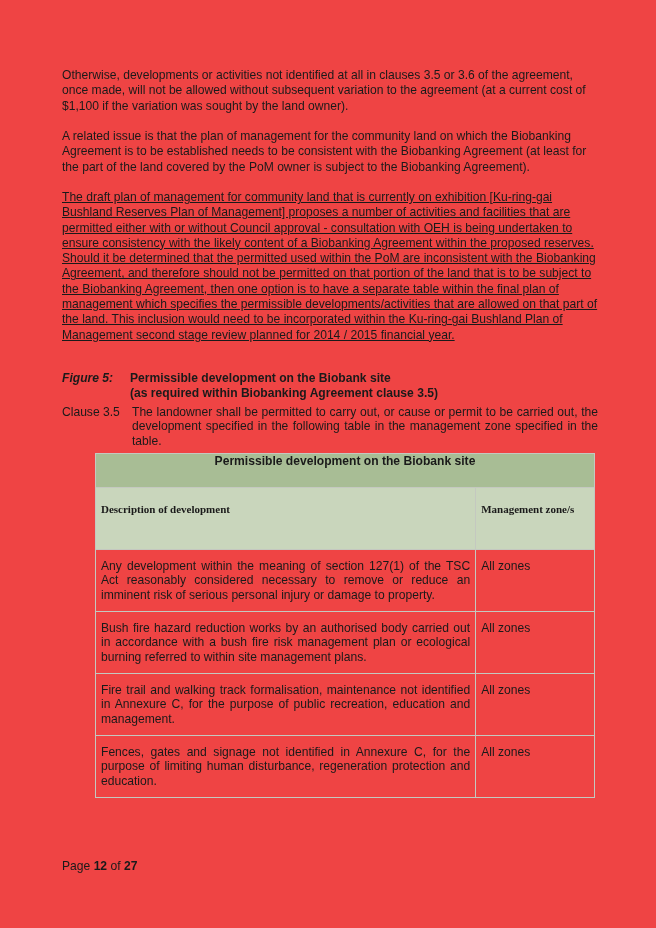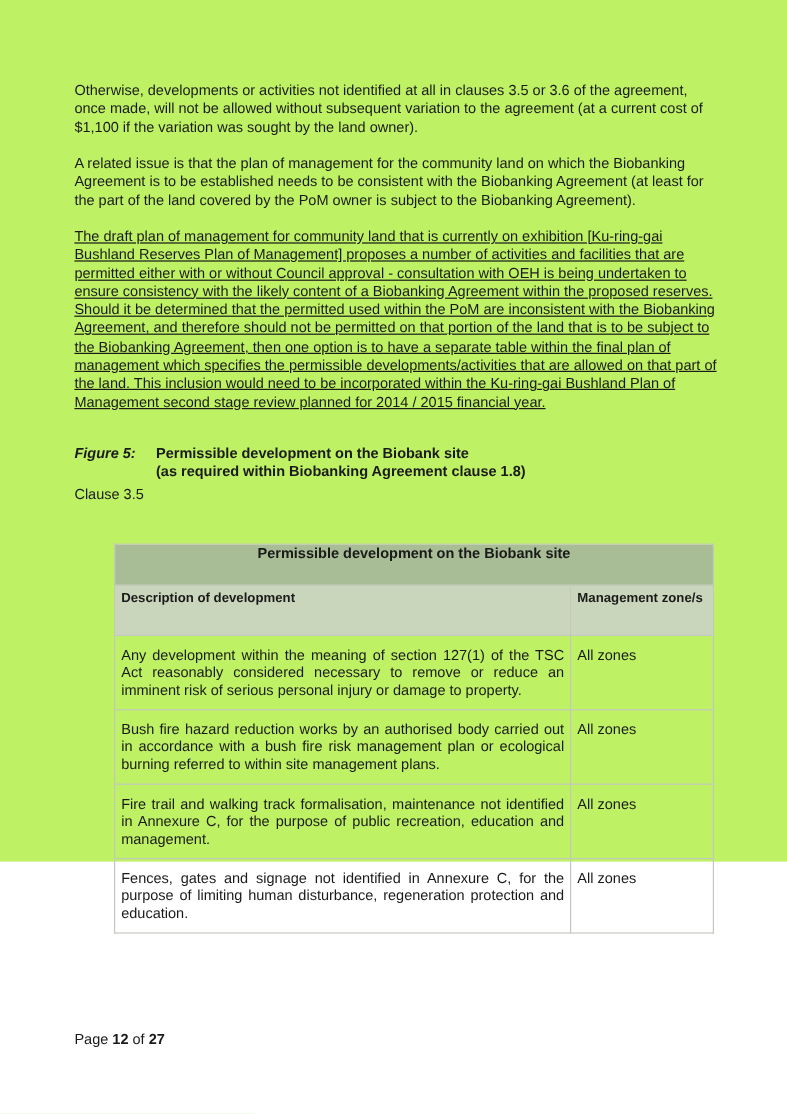--- a/index.html
+++ b/index.html
@@ -11,22 +11,22 @@
       width: 656px;
       height: 928px;
       position: relative;
       overflow: hidden;
       font-family: "Liberation Sans", sans-serif;
       color: #1a1a1a;
     }
     .page {
       position: absolute;
       left: 0; top: 0;
-      width: 656px; height: 718px;
-      background: #bef264;
+      width: 656px; height: 928px;
+      background: #ef4444;
     }
     .para {
       position: absolute;
       left: 62px;
       width: 536px;
       font-size: 12.1px;
       line-height: 15.3px;
       margin: 0;
     }
     #p1 { top: 68px; }
@@ -80,21 +80,22 @@
       font-size: 12.1px;
       padding: 0;
     }
     .head-row th {
       background: #c9d6bc;
       height: 33px;
       font-weight: bold;
       text-align: left;
       vertical-align: middle;
       font-size: 11px;
-      padding: 4px 5px;
+      padding: 14px 5px;
+      font-family: Liberation Serif, serif;
     }
     .data-row td {
       height: 62px;
       padding: 9px 5px 0 5px;
       box-sizing: border-box;
     }
     .data-row td.desc {
       width: 381px;
       text-align: justify;
     }
@@ -116,25 +117,26 @@
 <body>
 
 <div class="page">
 
   <p class="para" id="p1">Otherwise, developments or activities not identified at all in clauses 3.5 or 3.6 of the agreement, once made, will not be allowed without subsequent variation to the agreement (at a current cost of $1,100 if the variation was sought by the land owner).</p>
   <p class="para" id="p2">A related issue is that the plan of management for the community land on which the Biobanking Agreement is to be established needs to be consistent with the Biobanking Agreement (at least for the part of the land covered by the PoM owner is subject to the Biobanking Agreement).</p>
   <p class="para" id="p3">The draft plan of management for community land that is currently on exhibition [Ku-ring-gai Bushland Reserves Plan of Management] proposes a number of activities and facilities that are permitted either with or without Council approval - consultation with OEH is being undertaken to ensure consistency with the likely content of a Biobanking Agreement within the proposed reserves. Should it be determined that the permitted used within the PoM are inconsistent with the Biobanking Agreement, and therefore should not be permitted on that portion of the land that is to be subject to the Biobanking Agreement, then one option is to have a separate table within the final plan of management which specifies the permissible developments/activities that are allowed on that part of the land. This inclusion would need to be incorporated within the Ku-ring-gai Bushland Plan of Management second stage review planned for 2014 / 2015 financial year.</p>
 
   <div class="fig-title">
     <span class="fig-label">Figure 5:</span><span>Permissible development on the Biobank site</span>
-    <span class="fig-sub">(as required within Biobanking Agreement clause 1.8)</span>
+    <span class="fig-sub">(as required within Biobanking Agreement clause 3.5)</span>
   </div>
 
   <div class="clause">
     <span class="clause-label">Clause 3.5</span>
+    <span class="clause-text">The landowner shall be permitted to carry out, or cause or permit to be carried out, the development specified in the following table in the management zone specified in the table.</span>
   </div>
 
   <table class="dev-table">
     <tbody>
         <tr class="title-row">
       <th colspan="2">Permissible development on the Biobank site</th>
     </tr>
     <tr class="head-row">
       <th>Description of development</th>
       <th>Management zone/s</th>

